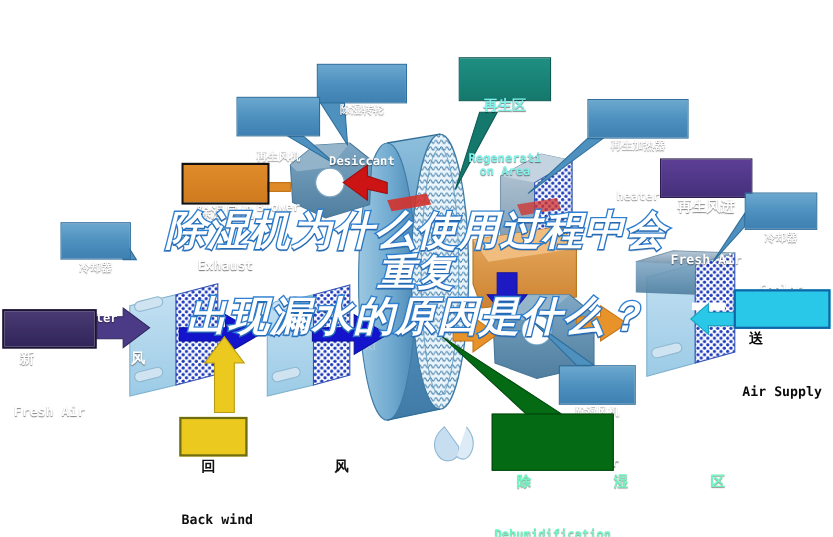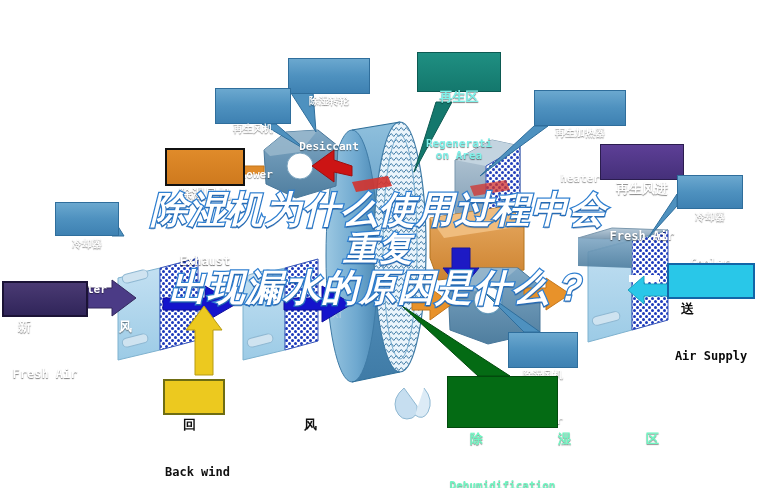--- a/index.html
+++ b/index.html
@@ -25,21 +25,21 @@
             border:1px solid #0c5a52;color:#7ff2ea;
             text-shadow:0 1px 1px rgba(0,0,0,.5);}
   .cal-teal .cn{font-size:13px;}
   .cal-teal .en{font-size:11px;}
 
   
   .cal-orange{background:linear-gradient(180deg,#e08b2a 0%,#cf7a1e 100%);
               border:2px solid #111111;color:#ffffff;
               text-shadow:0 1px 1px rgba(0,0,0,.55);}
   .cal-orange .cn{font-size:13px;}
-  .cal-orange .en{font-size:12px;margin-top:20px;}
+  .cal-orange .en{font-size:12px;}
 
   
   .cal-purple{background:linear-gradient(180deg,#5d3f96 0%,#45307a 100%);
               border:1px solid #2b1d4f;color:#ffffff;
               text-shadow:0 1px 1px rgba(0,0,0,.5);}
   .cal-purple .cn{font-size:13px;}
   .cal-purple .en{font-size:12px;}
 
   .cal-purple2{background:linear-gradient(180deg,#4a3a73 0%,#30255a 100%);
               border:2px solid #1b1336;color:#ffffff;
@@ -242,21 +242,21 @@
       <polygon points="524,332 540,332 484,292" fill="#4e91bf" stroke="#2f6e9c"></polygon>
       <polygon points="478,376 510,376 402,306" fill="#046b14" stroke="#024a0d"></polygon>
     </g>
   </svg>
 
   <div class="label cal-blue" style="left:288px;top:58px;width:82px;height:36px;padding-top:2px;">
     <span class="cn">除湿转轮</span>
     <span class="en">Desiccant</span>
   </div>
 
-  <div class="label cal-blue" style="left:215px;top:88px;width:76px;height:36px;padding-top:0;">
+  <div class="label cal-blue" style="left:215px;top:88px;width:76px;height:36px;padding-top:14px;">
     <span class="cn">再生风机</span>
     <span class="en">Blower</span>
   </div>
 
   <div class="label cal-teal" style="left:417px;top:52px;width:84px;height:40px;padding-top:2px;">
     <span class="cn">再生区</span>
     <span class="en">Regenerati
 on Area</span>
   </div>
 

